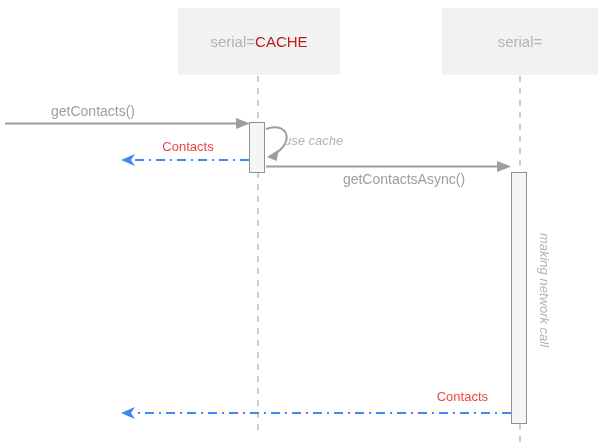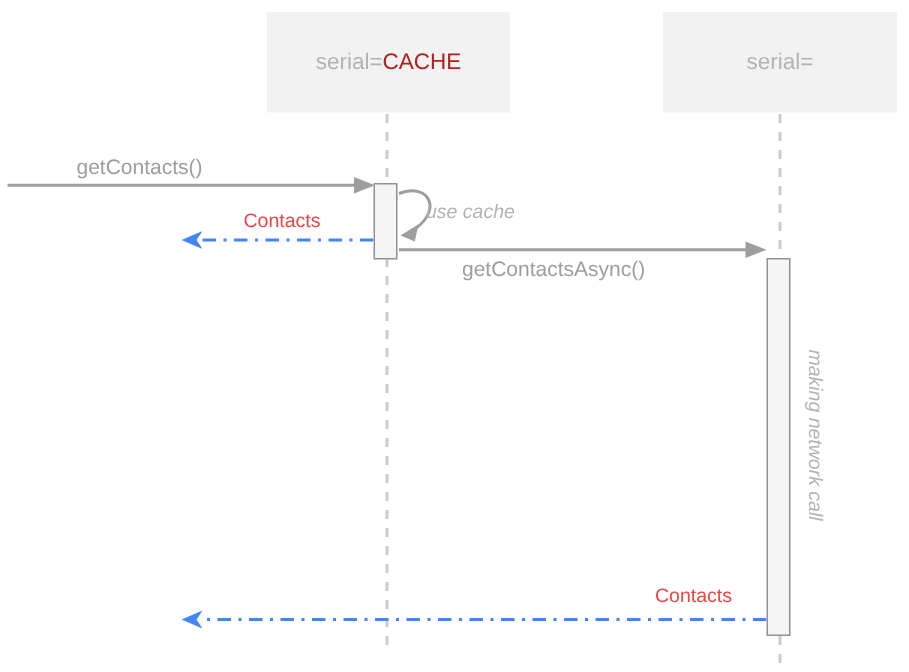--- a/index.html
+++ b/index.html
@@ -41,21 +41,21 @@
   #bar-cache   { left: 249px; top: 122px; width: 16px; height: 51px; }
   #bar-default { left: 511px; top: 172px; width: 16px; height: 252px; }
   .msg-label {
     position: absolute;
     z-index: 3;
     white-space: nowrap;
     font-size: 14px;
     color: #9e9e9e;
   }
   #label-getcontacts { left: 32px; top: 103px; margin-left: 19px; }
-  #label-getcontactsasync { left: 308px; top: 171px; width: 152px; }
+  #label-getcontactsasync { left: 328px; top: 171px; width: 152px; text-align: center; }
   .return-label {
     position: absolute;
     z-index: 3;
     font-size: 13px;
     color: #ef4444;
     white-space: nowrap;
   }
   #label-contacts-1 { left: 150px; top: 139px; width: 76px; text-align: center; }
   #label-contacts-2 { left: 408px; top: 389px; width: 80px; text-align: right; }
   .note-label {

